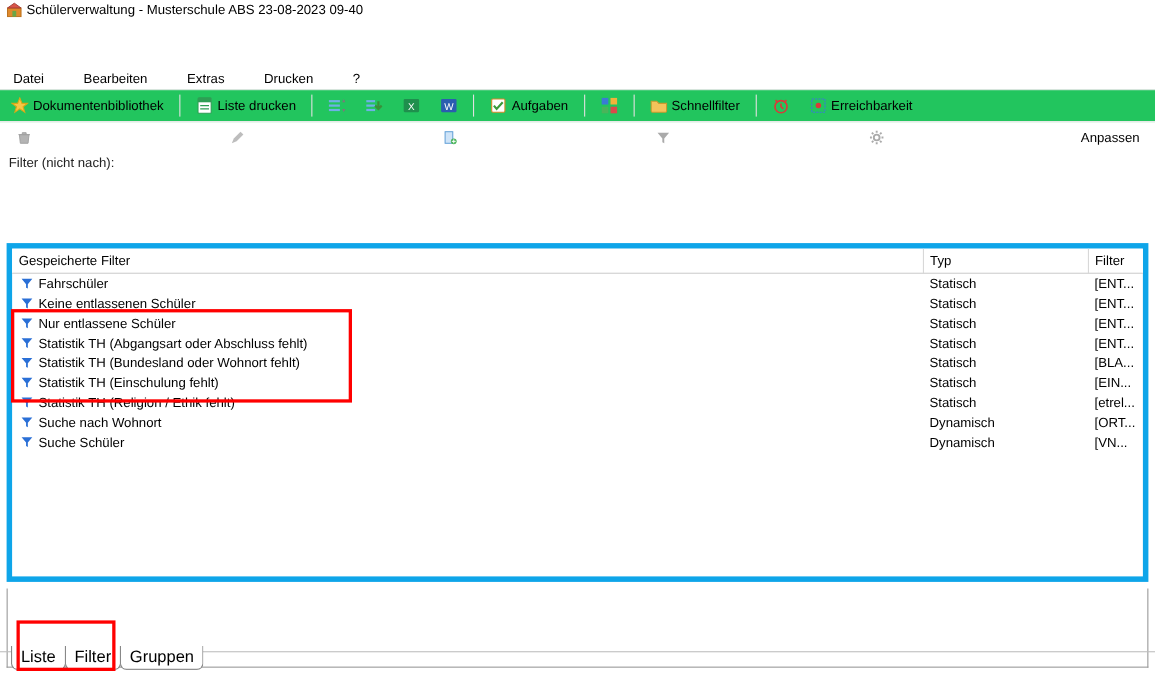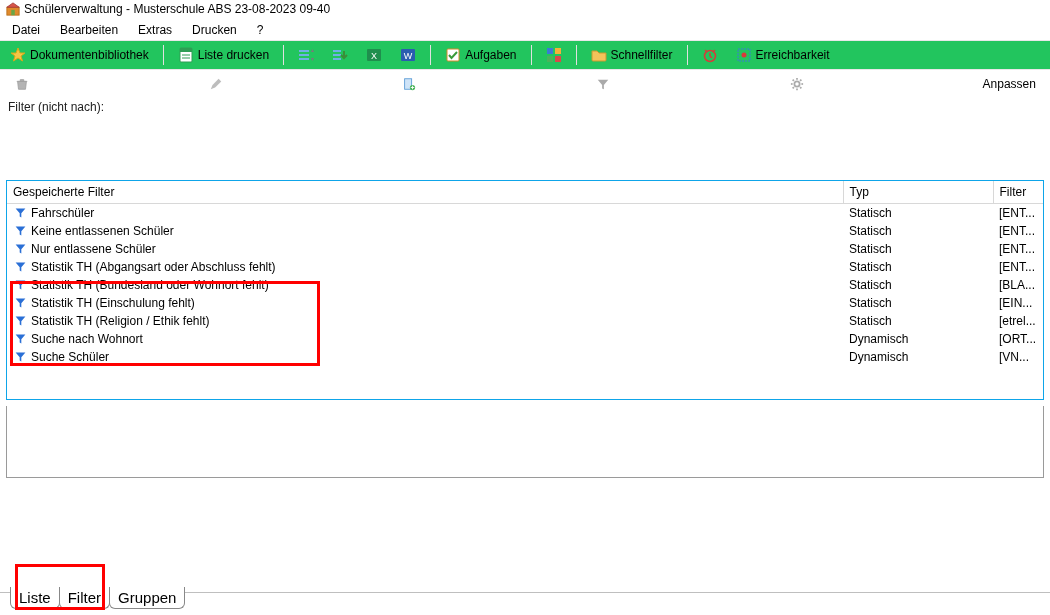--- a/index.html
+++ b/index.html
@@ -20,24 +20,25 @@
     padding: 2px 6px;
     height: 20px;
     gap: 4px;
   }
   .app-icon {
     width: 14px; height: 14px;
     display: inline-flex; align-items:center; justify-content:center;
   }
   .menubar {
     display: flex;
-    gap: 4px;
+    gap: 20px;
     padding: 2px 4px;
     height: 20px;
     align-items: center;
+    margin-top: 41px;
   }
   .menubar .menu-item {
     padding: 2px 8px;
     cursor: default;
   }
   .toolbar {
     display: flex;
     align-items: center;
     padding: 4px 6px;
     gap: 10px;
@@ -66,23 +67,23 @@
   }
   .secondary-bar .gray-ico svg { opacity: 0.55; }
   .filter-status {
     padding: 2px 8px 10px 8px;
     color: #222;
   }
   .main-area {
     padding: 0 6px;
   }
   .table-wrap {
-    border: 1px solid #0ea5e9;
+    border: 5px solid #0ea5e9;
     background: #fff;
-    height: 220px;
+    height: 308px;
     overflow: hidden;
     position: relative;
   }
   table {
     width: 100%;
     border-collapse: collapse;
     table-layout: fixed;
   }
   thead th {
     text-align: left;

